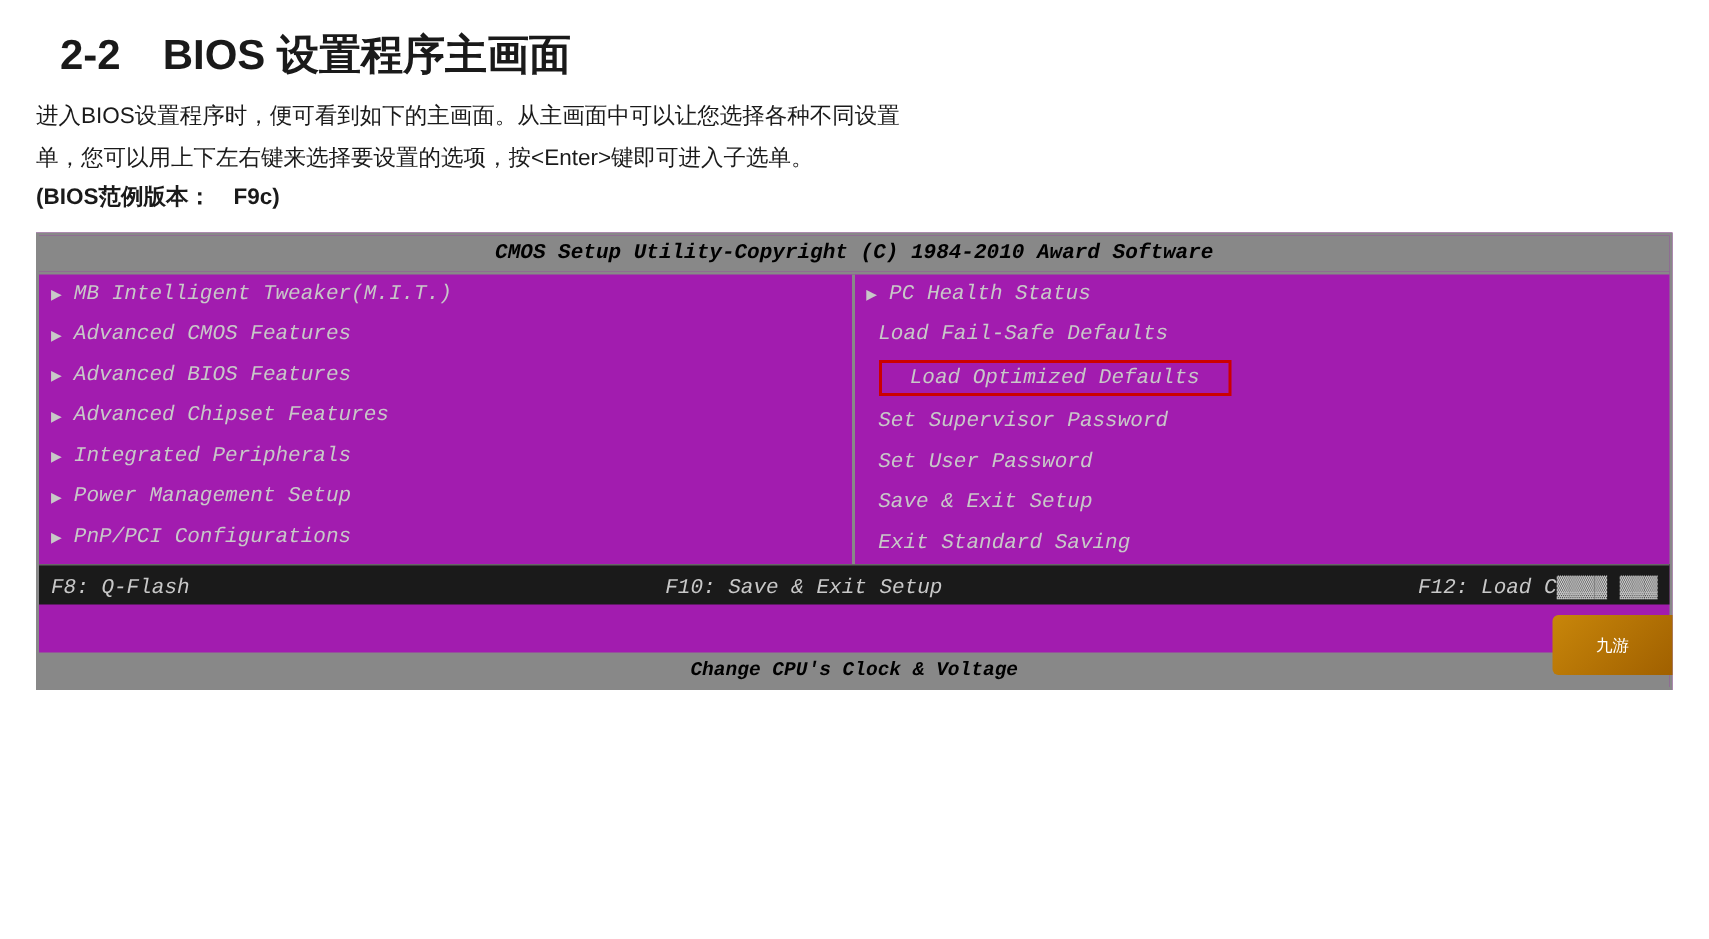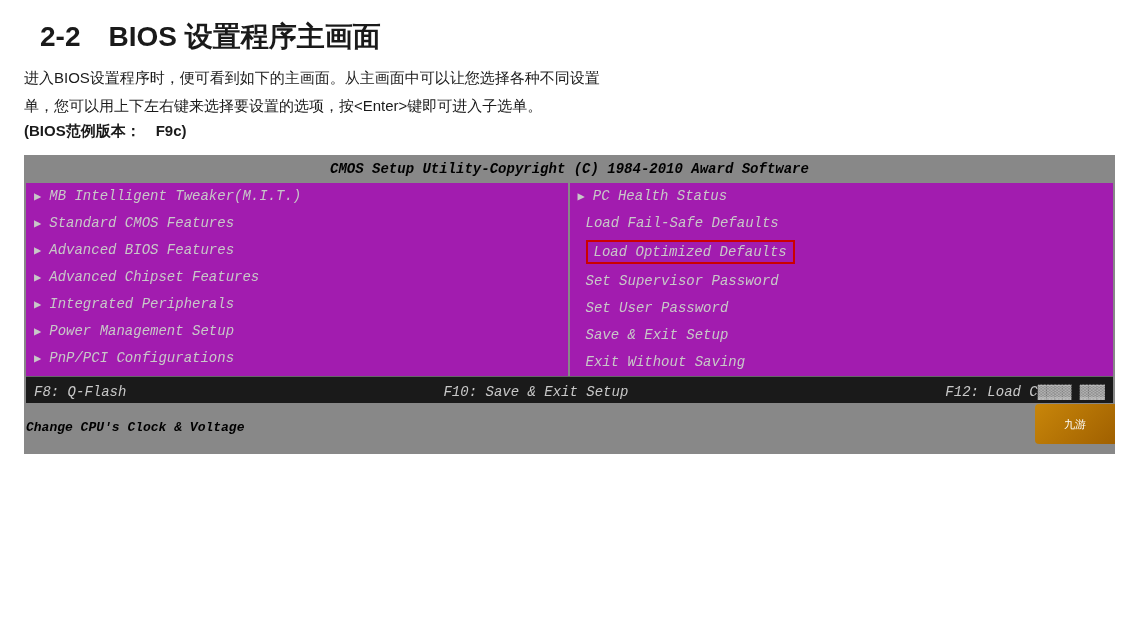--- a/index.html
+++ b/index.html
@@ -113,23 +113,25 @@
     .bios-footer-row {
       display: flex;
       justify-content: space-between;
       padding: 3px 0;
       color: #c8c8c8;
     }
 
     .bios-footer-bottom {
       background: #888888;
       color: #000;
-      padding: 17px 0;
+      text-align: center;
+      padding: 4px 0;
       font-size: 13px;
       font-weight: bold;
+      margin-top: 32px;
     }
 
     .watermark {
       position: absolute;
       bottom: 10px;
       right: 0px;
       width: 80px;
       height: 40px;
       background: linear-gradient(135deg, #c8860a, #a06000);
       display: flex;
@@ -140,21 +142,21 @@
       font-weight: normal;
       border-radius: 4px 0 0 4px;
     }
 
     .bios-screen-wrapper {
       position: relative;
     }
 
     .load-optimized-box {
       border: 2px solid #cc0000;
-      padding: 2px 6px;
+      padding: 2px 19px;
       display: inline-block;
       color: #c8c8c8;
     }
 
     .separator-row {
       border-top: 1px solid #666;
     }
   </style>
 </head>
 <body>
@@ -169,21 +171,21 @@
     <div class="bios-screen">
       <div class="bios-header">CMOS Setup Utility-Copyright (C) 1984-2010 Award Software</div>
       <div class="bios-body">
         <div class="bios-left">
           <div class="bios-menu-item has-arrow">
             <span class="bios-arrow">▶</span>
             <span>MB Intelligent Tweaker(M.I.T.)</span>
           </div>
           <div class="bios-menu-item has-arrow">
             <span class="bios-arrow">▶</span>
-            <span>Standard CMOS Features</span>
+            <span>Advanced CMOS Features</span>
           </div>
           <div class="bios-menu-item has-arrow">
             <span class="bios-arrow">▶</span>
             <span>Advanced BIOS Features</span>
           </div>
           <div class="bios-menu-item has-arrow">
             <span class="bios-arrow">▶</span>
             <span>Advanced Chipset Features</span>
           </div>
           <div class="bios-menu-item has-arrow">
@@ -213,21 +215,21 @@
           <div class="bios-menu-item">
             <span>Set Supervisor Password</span>
           </div>
           <div class="bios-menu-item">
             <span>Set User Password</span>
           </div>
           <div class="bios-menu-item">
             <span>Save &amp; Exit Setup</span>
           </div>
           <div class="bios-menu-item">
-            <span>Exit Without Saving</span>
+            <span>Exit Standard Saving</span>
           </div>
         </div>
       </div>
       <div class="bios-footer separator-row">
         <div class="bios-footer-row">
           <span>F8: Q-Flash</span>
           <span>F10: Save &amp; Exit Setup</span>
           <span>F12: Load C▓▓▓▓ ▓▓▓</span>
         </div>
       </div>

